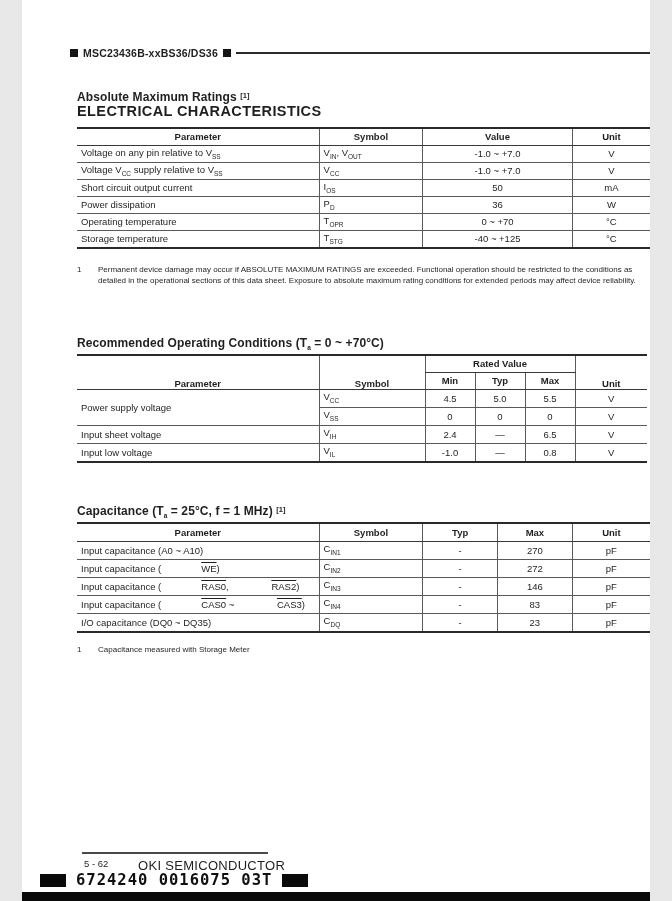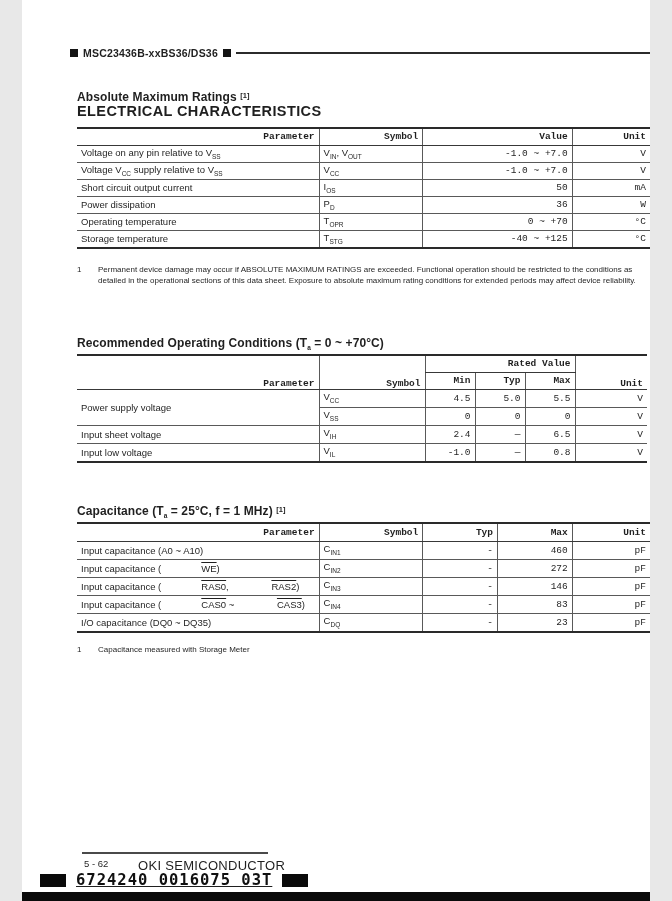--- a/index.html
+++ b/index.html
@@ -27,21 +27,21 @@
     position:absolute; left:55px; border-collapse:collapse; table-layout:fixed;
     border-top:2px solid #2a2a2a; border-bottom:2px solid #2a2a2a;
   }
   .dtable th, .dtable td { font-size:9.5px; padding:0 4px; line-height:1.05; height:16px; }
   .dtable th { font-weight:bold; }
   .dtable thead th { border-bottom:1.5px solid #383838; }
   .dtable tbody td { border-top:1px solid #595959; }
   .bl { border-left:1px solid #595959; }
   .pl { text-align:left; padding-left:6px; }
   .sy { text-align:left; padding-left:8px; }
-  .ct { text-align:right;font-family:Liberation Mono, monospace; }
+  .ct { text-align:center; }
   .vb { vertical-align:bottom; padding-bottom:3px; }
   #table1 { top:127px; }
   #table2 { top:354px; }
   #table3 { top:522px; }
   #table3 th, #table3 td { height:17px; }
   #table2 tbody td { height:17px; }
 
   sub { font-size:6.5px; vertical-align:-2.5px; letter-spacing:0; }
   sup { font-size:7.5px; vertical-align:3px; }
   .ov { text-decoration:overline;margin-left:40px; }
@@ -51,21 +51,21 @@
   .fn-num { flex:0 0 auto; width:8px; }
   .fn-text { margin-left:13px; }
   #fn1 { top:264px; }
   #fn1 .fn-text { width:556px; }
   #fn2 { top:644px; }
 
   
   .footer-rule { position:absolute; top:852px; left:60px; width:186px; height:2px; background:#4a4a4a; }
   .page-number { position:absolute; top:858px; left:62px; font-size:9.5px; }
   .company { position:absolute; top:858px; left:116px; font-size:13px; letter-spacing:0.3px; }
-  .barcode-row { position:absolute; top:871px; left:18px; display:flex; align-items:center;text-decoration:underline; }
+  .barcode-row { position:absolute; top:871px; left:18px; display:flex; align-items:center; }
   .bar-sq { width:26px; height:13px; background:#0a0a0a; flex:0 0 auto; }
   .barcode-text {
     font-family:"DejaVu Sans Mono", monospace; font-weight:bold; font-size:15.5px;
     letter-spacing:1px; color:#101010; margin:0 10px; white-space:nowrap;
   }
   .bottom-bar { position:absolute; left:0; bottom:0; width:672px; height:9px; background:#0a0a0a; }
 </style>
 </head>
 <body>
 
@@ -218,21 +218,21 @@
         <th class="ct bl">Typ</th>
         <th class="ct bl">Max</th>
         <th class="ct bl">Unit</th>
       </tr>
     </thead>
     <tbody>
       <tr>
         <td class="pl">Input capacitance (A0 ~ A10)</td>
         <td class="sy bl">C<sub>IN1</sub></td>
         <td class="ct bl">-</td>
-        <td class="ct bl">460</td>
+        <td class="ct bl">270</td>
         <td class="ct bl">pF</td>
       </tr>
       <tr>
         <td class="pl">Input capacitance (<span class="ov">WE</span>)</td>
         <td class="sy bl">C<sub>IN2</sub></td>
         <td class="ct bl">-</td>
         <td class="ct bl">272</td>
         <td class="ct bl">pF</td>
       </tr>
       <tr>

